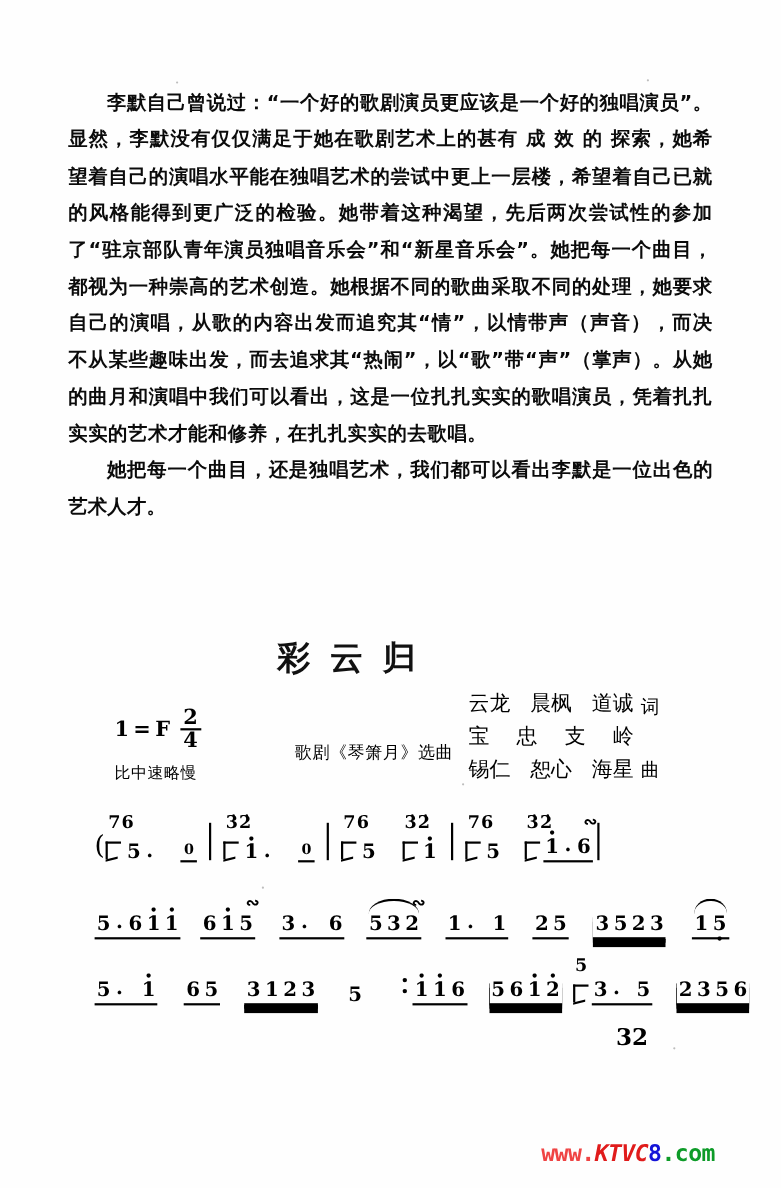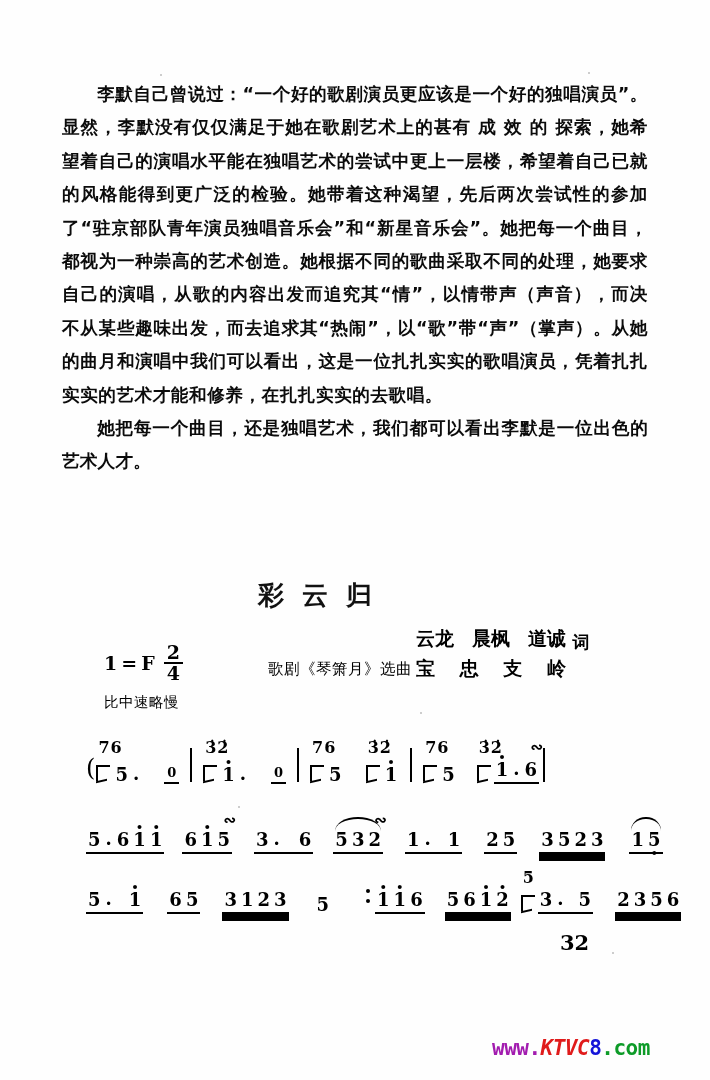--- a/index.html
+++ b/index.html
@@ -53,21 +53,21 @@
     top: 560px;
     width: 710px;
     height: 420px;
   }
   .song-title {
     position: absolute;
     left: 0;
     top: 18px;
     width: 630px;
     text-align: center;
-    font-size: 26px;
+    font-size: 30px;
     font-weight: 700;
     letter-spacing: 18px;
     text-indent: 18px;
     font-family: "DejaVu Serif", "Liberation Serif", serif;
     color: #111;
   }
 
   
   .keysig {
     position: absolute;
@@ -114,23 +114,23 @@
   }
   .credit-opera {
     font-size: 15.5px;
     font-weight: 400;
     white-space: nowrap;
     align-self: center;
     margin-top: 26px;
     letter-spacing: 0.5px;
   }
   .credit-names {
-    margin-left: 4px;
+    margin-left: 14px;
     font-size: 19px;
-    font-weight: 700;
+    font-weight: 400;
   }
   .credit-row {
     display: flex;
     align-items: baseline;
     height: 30px;
   }
   .credit-row .names {
     display: inline-flex;
     width: 150px;
     justify-content: space-between;
@@ -284,21 +284,21 @@
   .watermark {
     position: absolute;
     left: 492px;
     top: 1036px;
     font-family: "DejaVu Sans Mono", "Liberation Mono", monospace;
     font-size: 21px;
     font-weight: 700;
     letter-spacing: -0.5px;
     white-space: nowrap;
   }
-  .wm-www { color: #a21caf; text-align: center; }
+  .wm-www { color: #ef4444; text-align: center; }
   .wm-ktvc { color: #e01b1b; font-style: italic; }
   .wm-8 { color: #1414d8; }
   .wm-com { color: #0d9b28; }
 
   .speck { position: absolute; background: #bdbdbd; border-radius: 50%; }
 </style>
 </head>
 <body>
 
 <div class="page">
@@ -337,20 +337,28 @@
         </div>
         <div class="credit-row">
           <span class="names wide">
             <span>宝</span>
             <span>忠</span>
             <span>支</span>
             <span>岭</span>
           </span>
           <span class="credit-role"></span>
         </div>
+        <div class="credit-row">
+          <span class="names">
+            <span>锡仁</span>
+            <span>恕心</span>
+            <span>海星</span>
+          </span>
+          <span class="credit-role">曲</span>
+        </div>
       </div>
     </div>
 
     <div class="stave s1">
       <span class="paren">(</span>
 
       <span class="grp">
         <span class="grace">
           <span class="gn">76</span>
           <span class="bracket">

